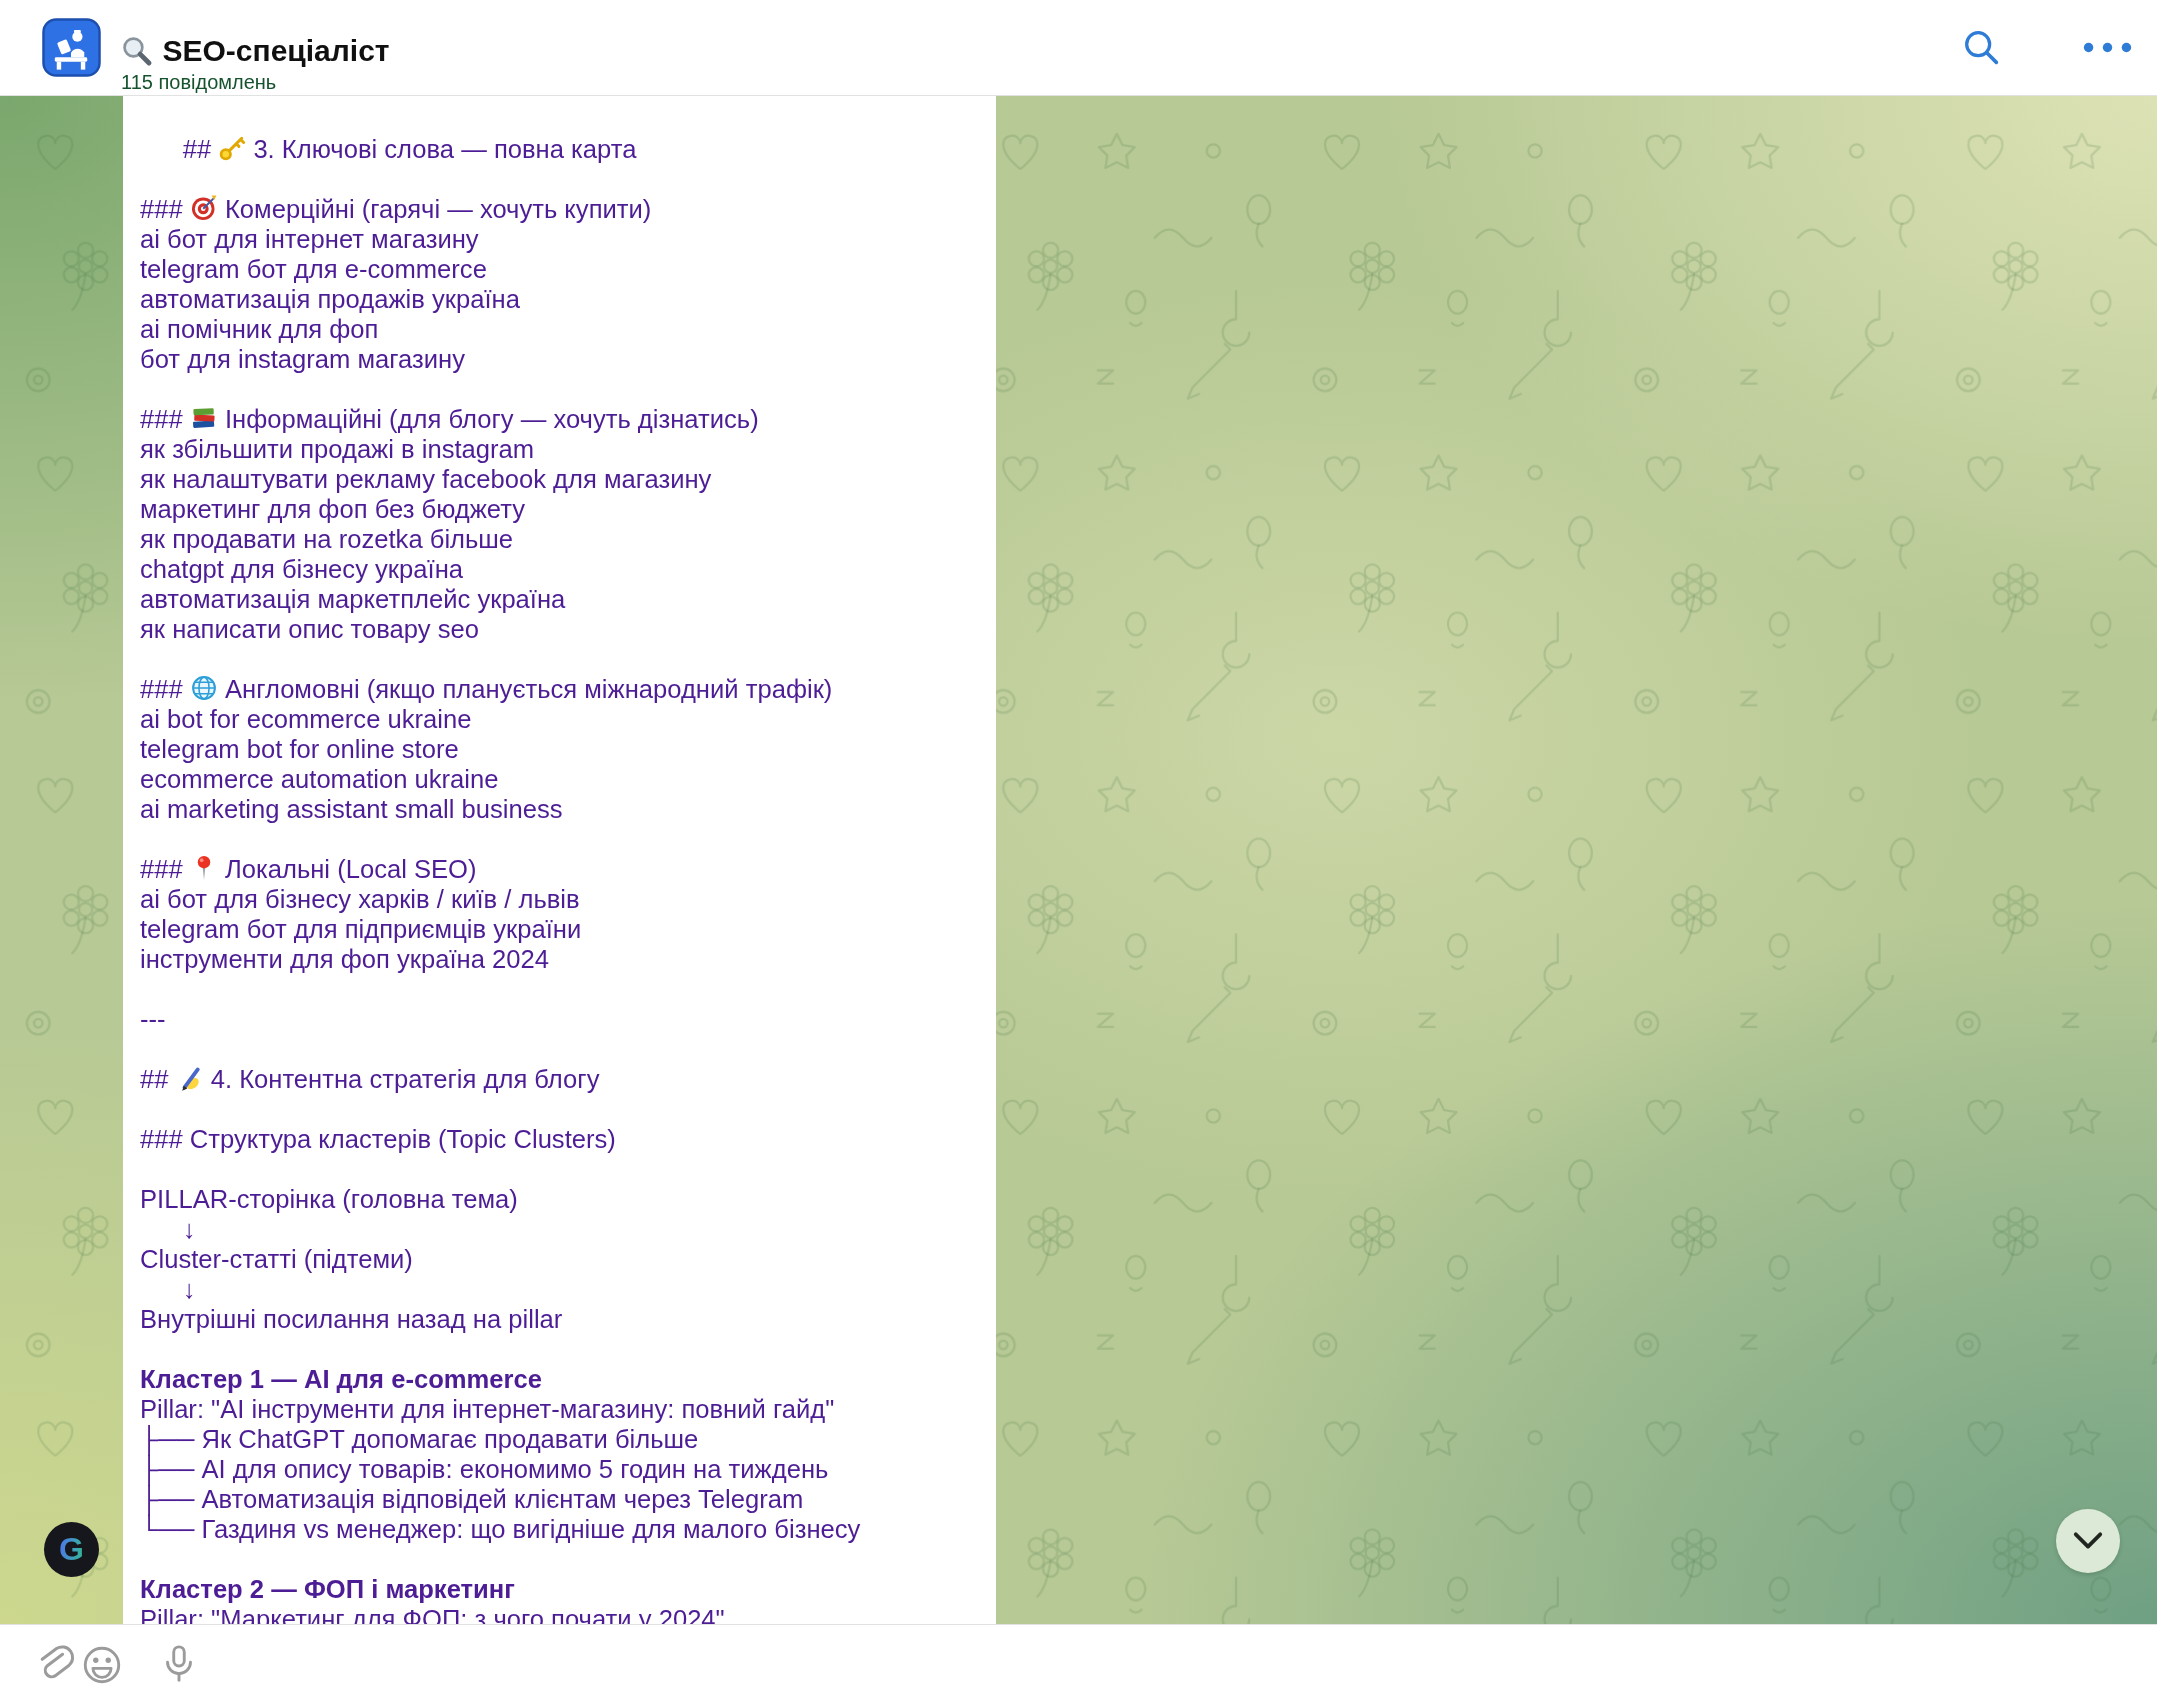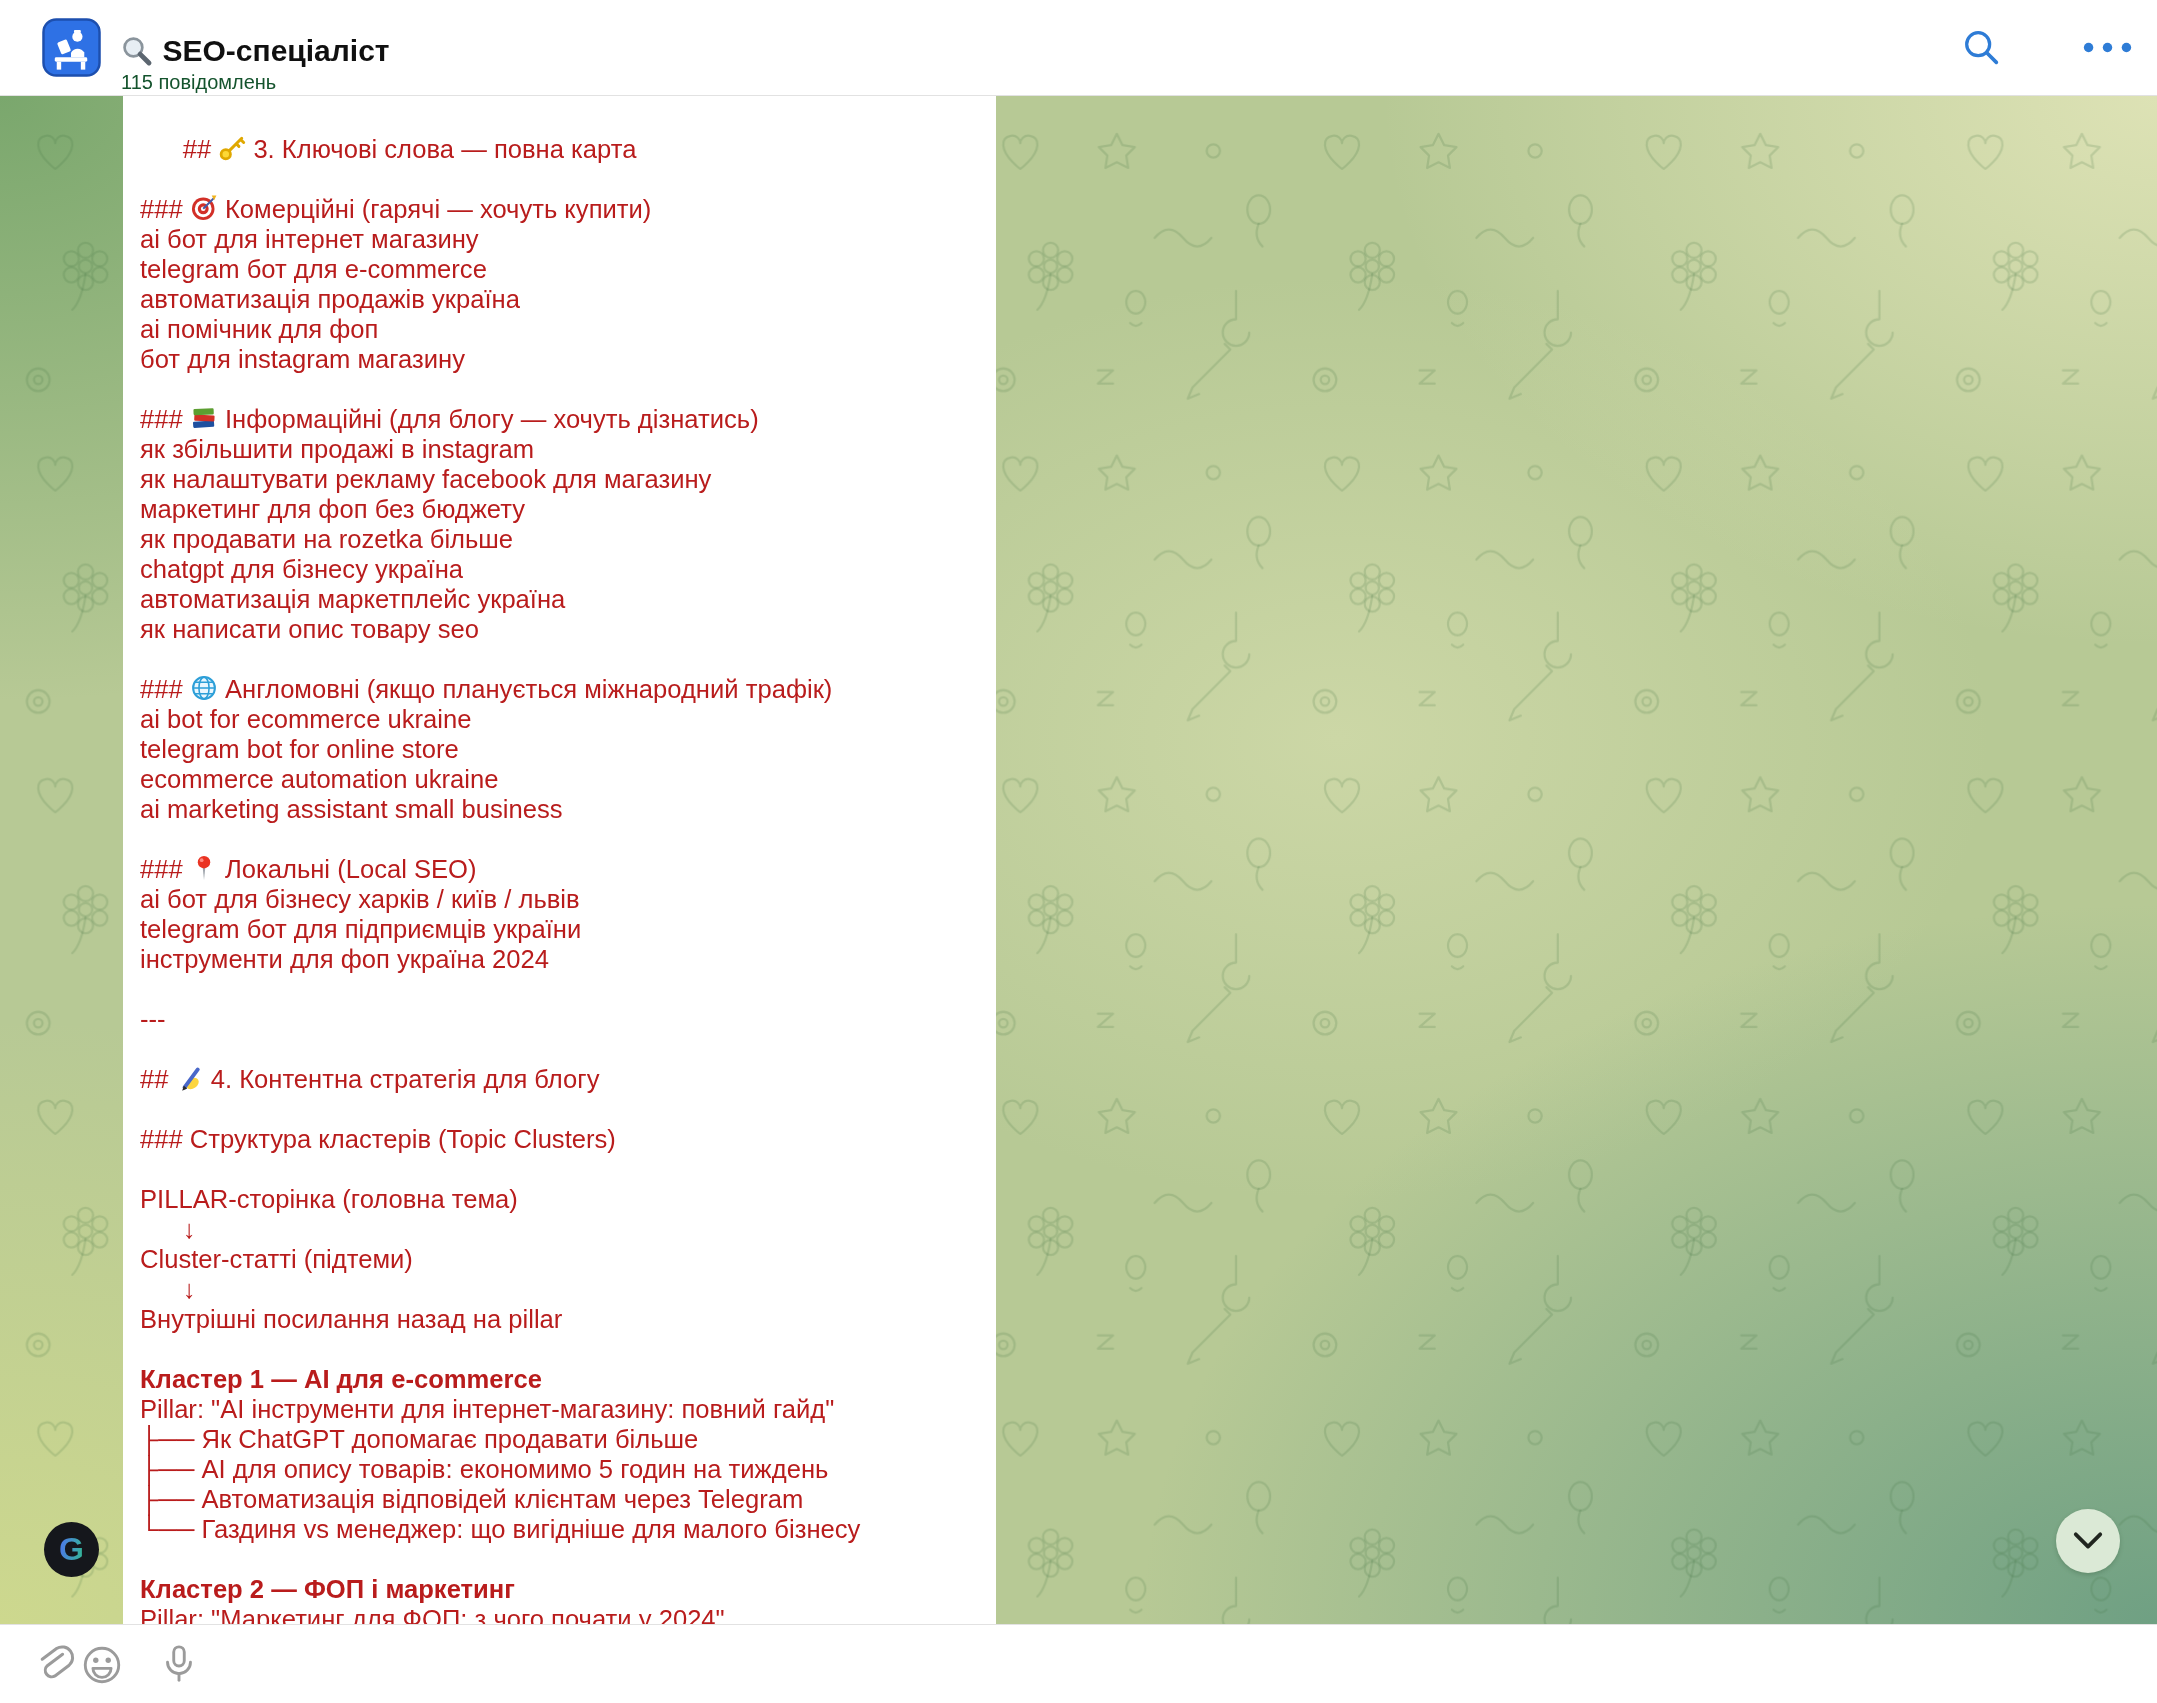--- a/index.html
+++ b/index.html
@@ -38,21 +38,21 @@
     overflow:hidden;
   }
   .doodles{position:absolute;inset:0;width:100%;height:100%;}
   
   .bubble{
     position:absolute;left:123px;top:0;width:873px;height:1528px;
     background:#ffffff;overflow:hidden;
   }
   .msg{
     padding:7.6px 19px 0 17px;
-    font-size:25.6px;line-height:30px;color:#b91c1c;
+    font-size:25.6px;line-height:30px;color:#4c1d95;
     white-space:pre-wrap;word-wrap:break-word;
   }
   .msg b{font-weight:bold;}
   .emoji{display:inline-block;width:28px;height:28px;vertical-align:-4.7px;}
   .emoji svg{width:100%;height:100%;display:block;}
   .sender-avatar{
     position:absolute;left:44px;top:1426px;width:55px;height:55px;border-radius:50%;
     background:#15171c;display:flex;align-items:center;justify-content:center;cursor:pointer;
   }
   .sender-initial{

